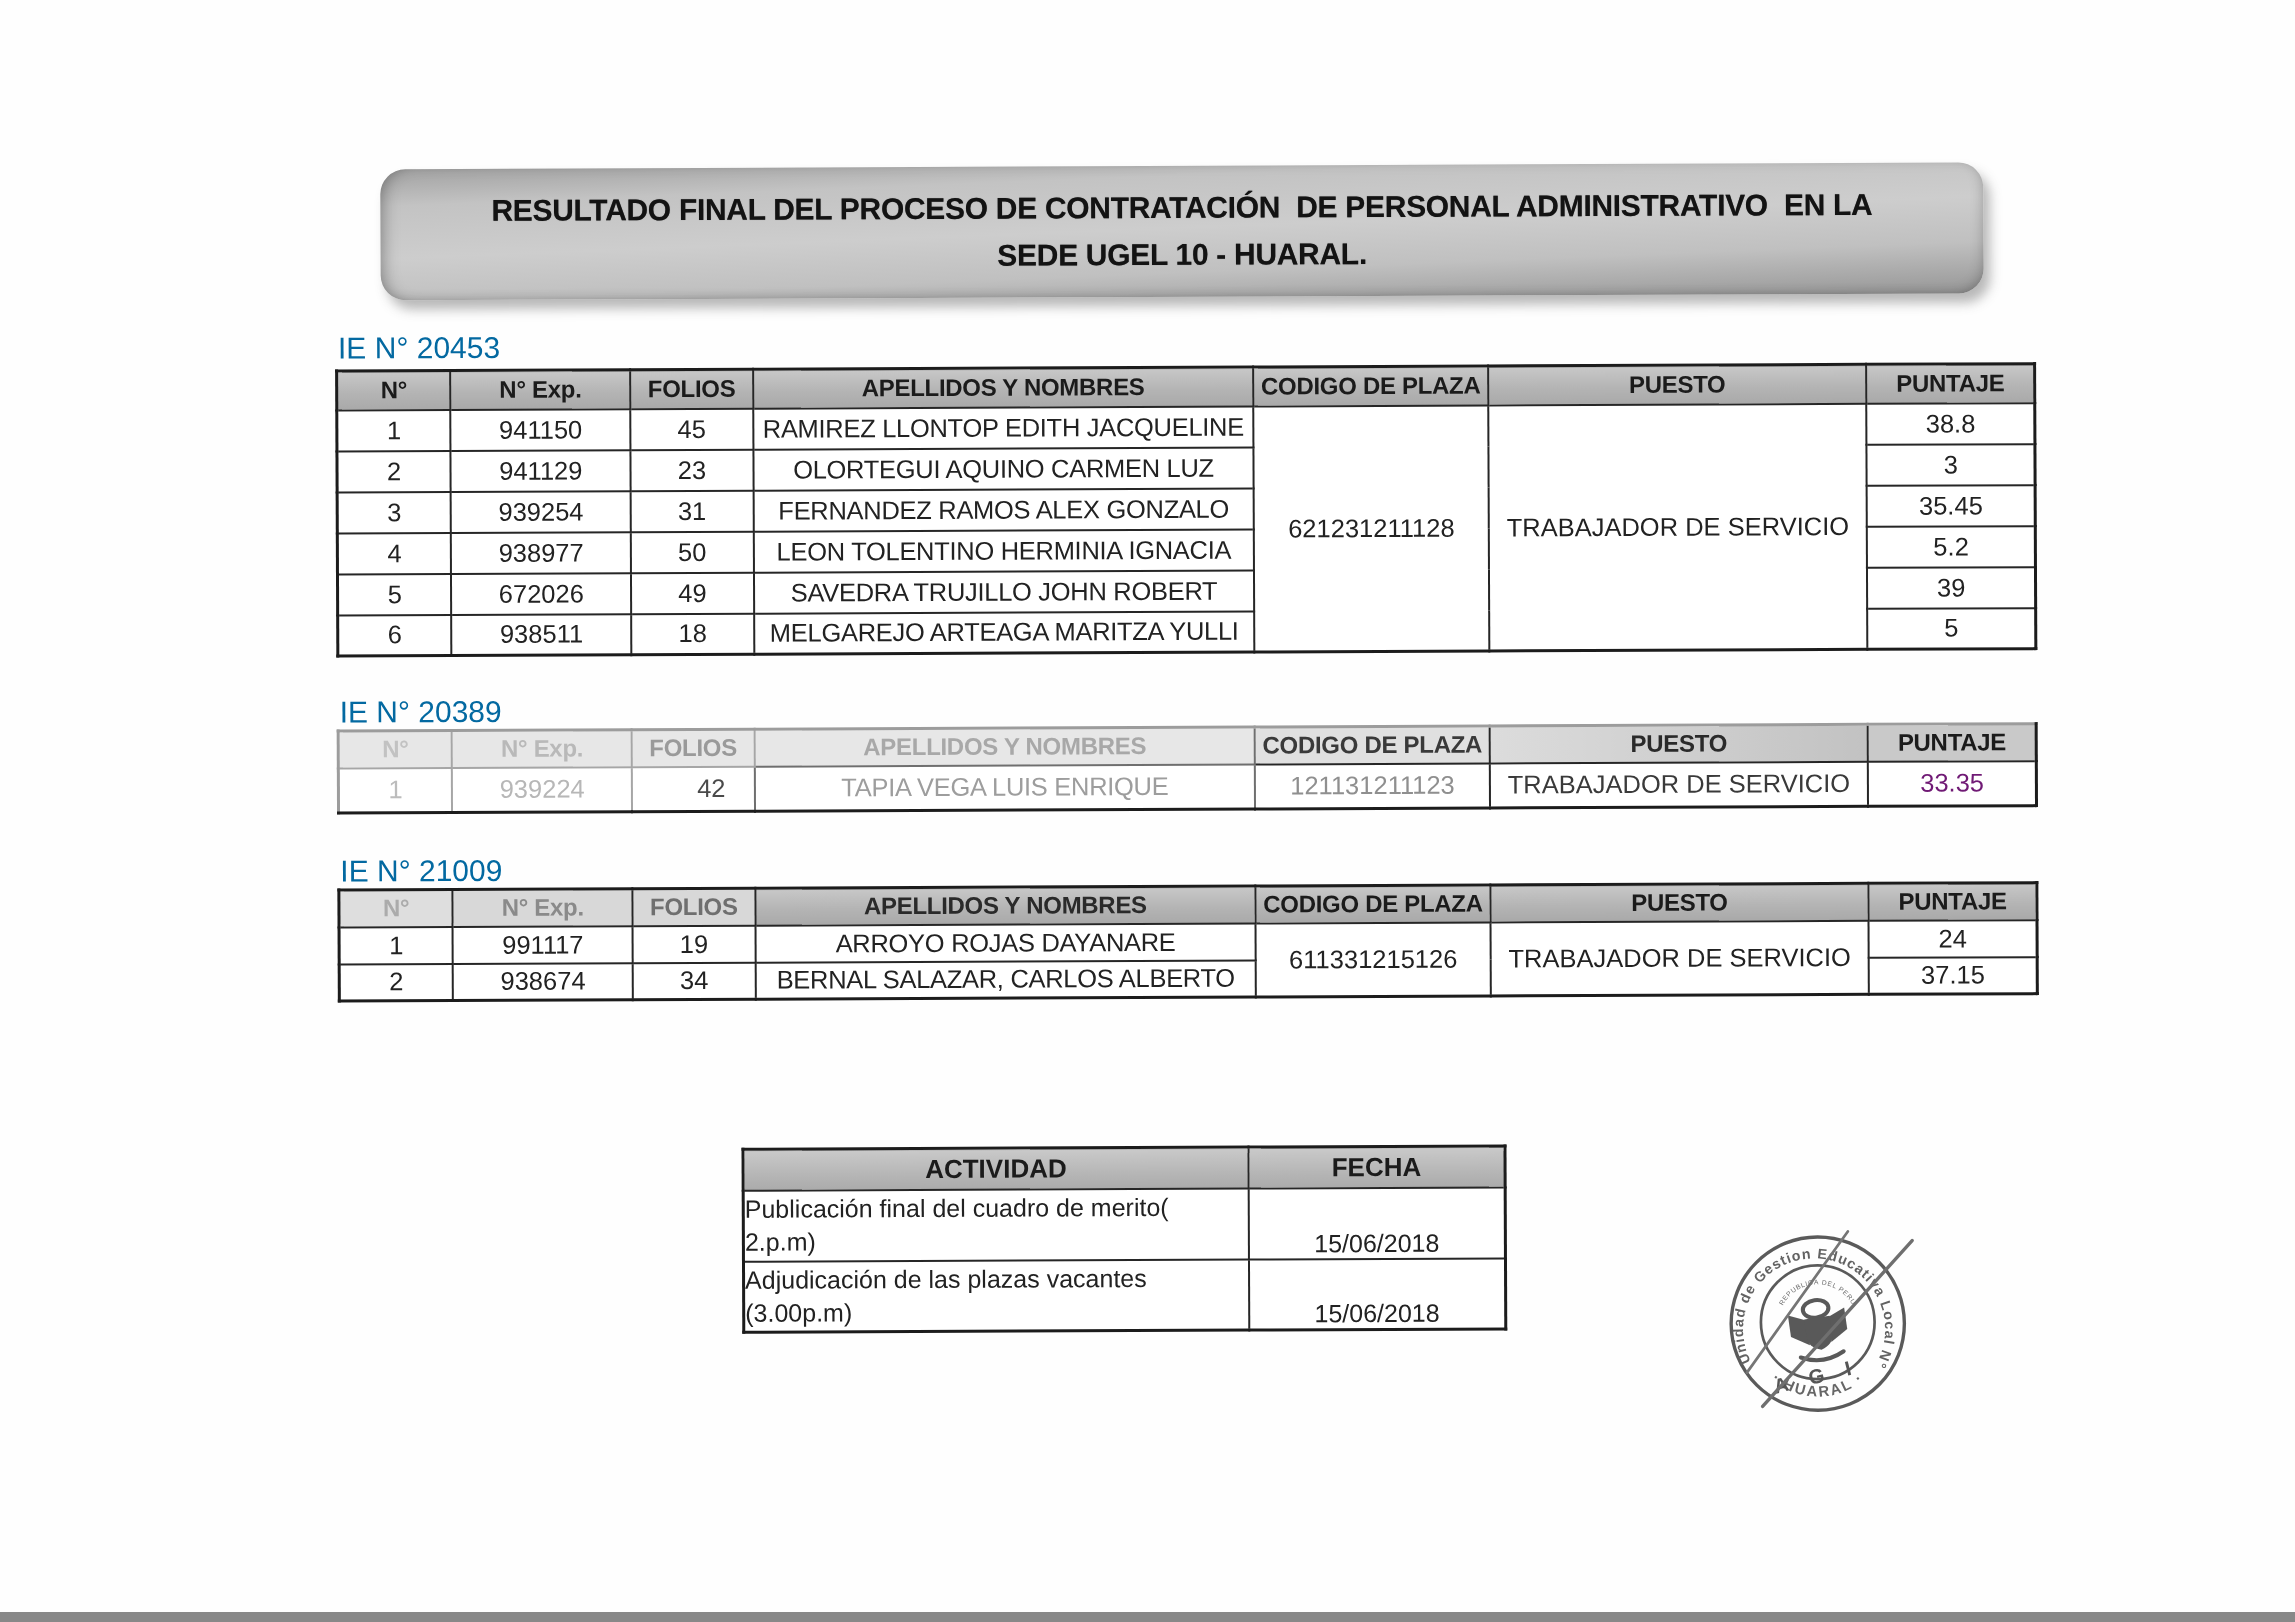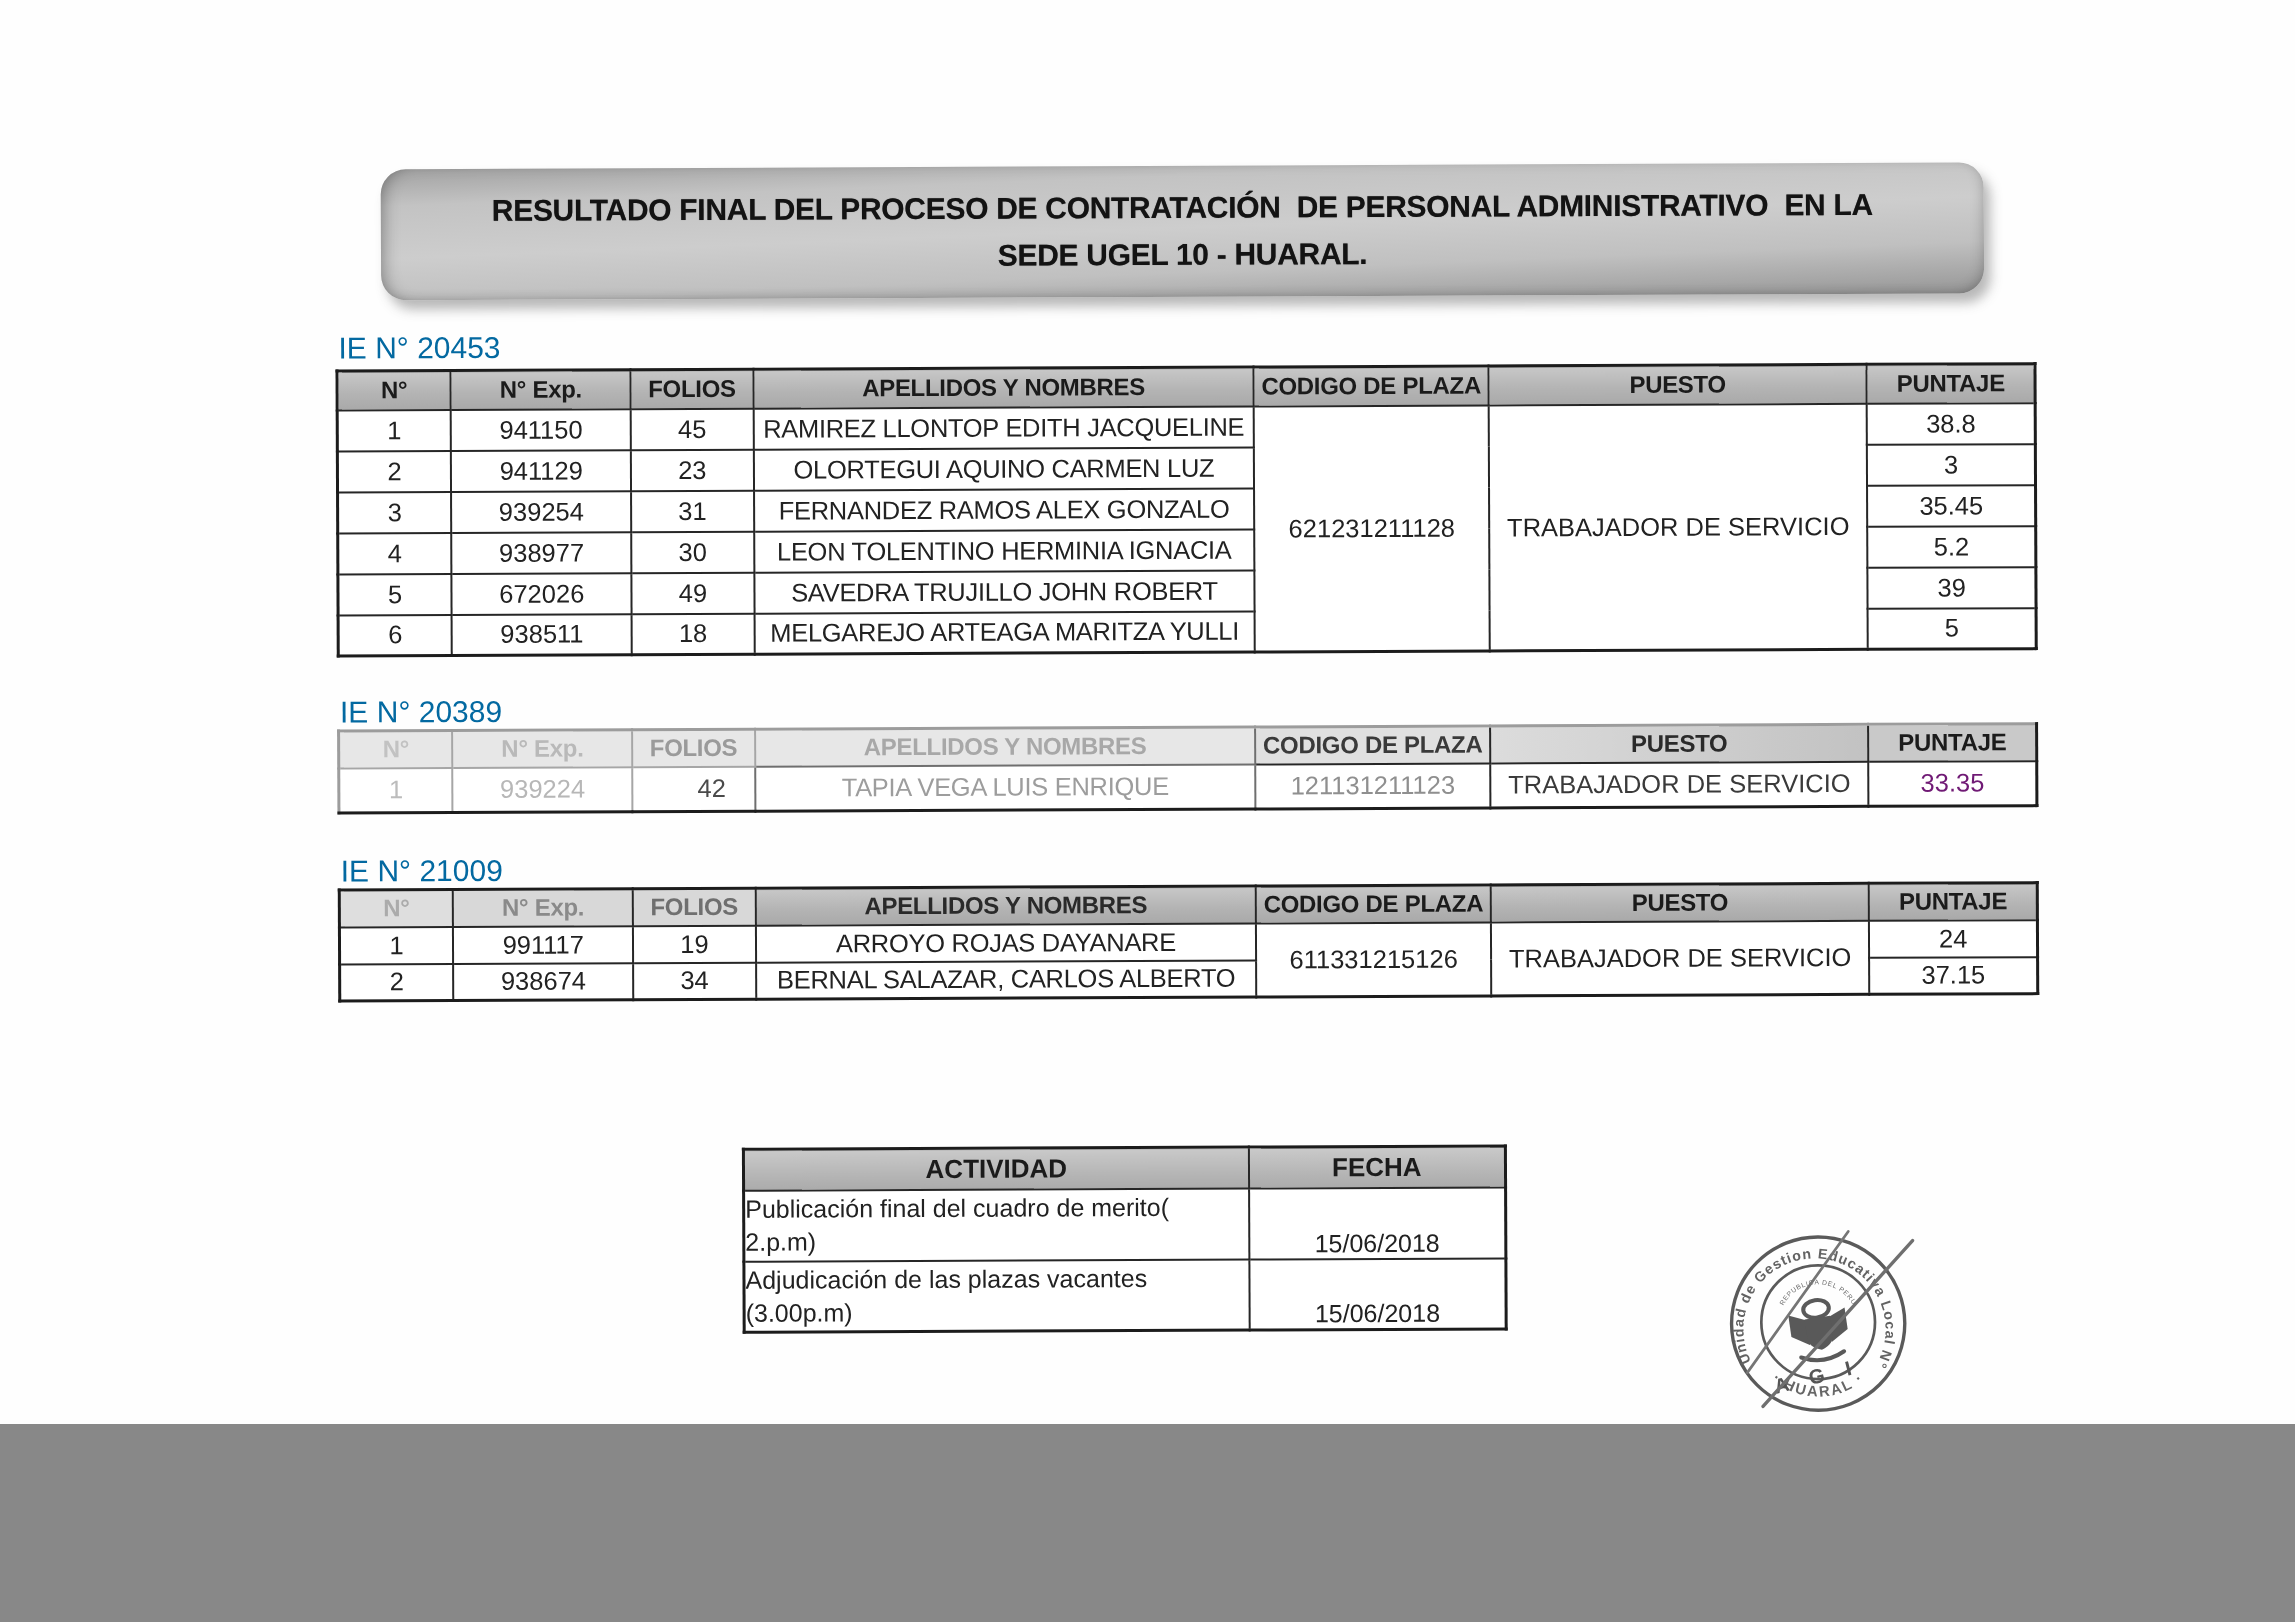--- a/index.html
+++ b/index.html
@@ -1,17 +1,17 @@
 <!DOCTYPE html>
 <html style="font-size:10.5px"><head>
 <meta charset="utf-8">
 <style>
   html,body{margin:0;padding:0;background:#888;}
   .page{
-    position:relative; width:2295px; height:1424px; background:#fefefe;
+    position:relative; width:2295px; height:1612px; background:#fefefe;
     overflow:hidden; font-family:"Liberation Sans", sans-serif; color:#1e1e1e;
   }
   .tilt{position:absolute; inset:0; transform:rotate(-0.25deg); transform-origin:50% 50%;}
 
   
   .banner{
     position:absolute; left:383px; top:166px; width:1603px; height:131px;
     border-radius:25px;
     background:linear-gradient(178deg,#a2a2a2 0%,#c3c3c3 20%,#cdcdcd 48%,#c0c0c0 72%,#969696 100%);
     box-shadow:6.5px 9.2px 11.8px rgba(70,70,70,.38), inset 10.5px 0 17px -9.2px rgba(0,0,0,.38), inset -6.5px -3.9px 13px -6.5px rgba(0,0,0,.25);
@@ -125,21 +125,21 @@
     <tr style="height:41px;">
       <td>3</td>
       <td>939254</td>
       <td>31</td>
       <td class="name-cell">FERNANDEZ RAMOS ALEX GONZALO</td>
       <td>35.45</td>
     </tr>
     <tr style="height:41px;">
       <td>4</td>
       <td>938977</td>
-      <td>30</td>
+      <td>50</td>
       <td class="name-cell">LEON TOLENTINO HERMINIA IGNACIA</td>
       <td>5.2</td>
     </tr>
     <tr style="height:41px;">
       <td>5</td>
       <td>672026</td>
       <td>49</td>
       <td class="name-cell">SAVEDRA TRUJILLO JOHN ROBERT</td>
       <td>39</td>
     </tr>

